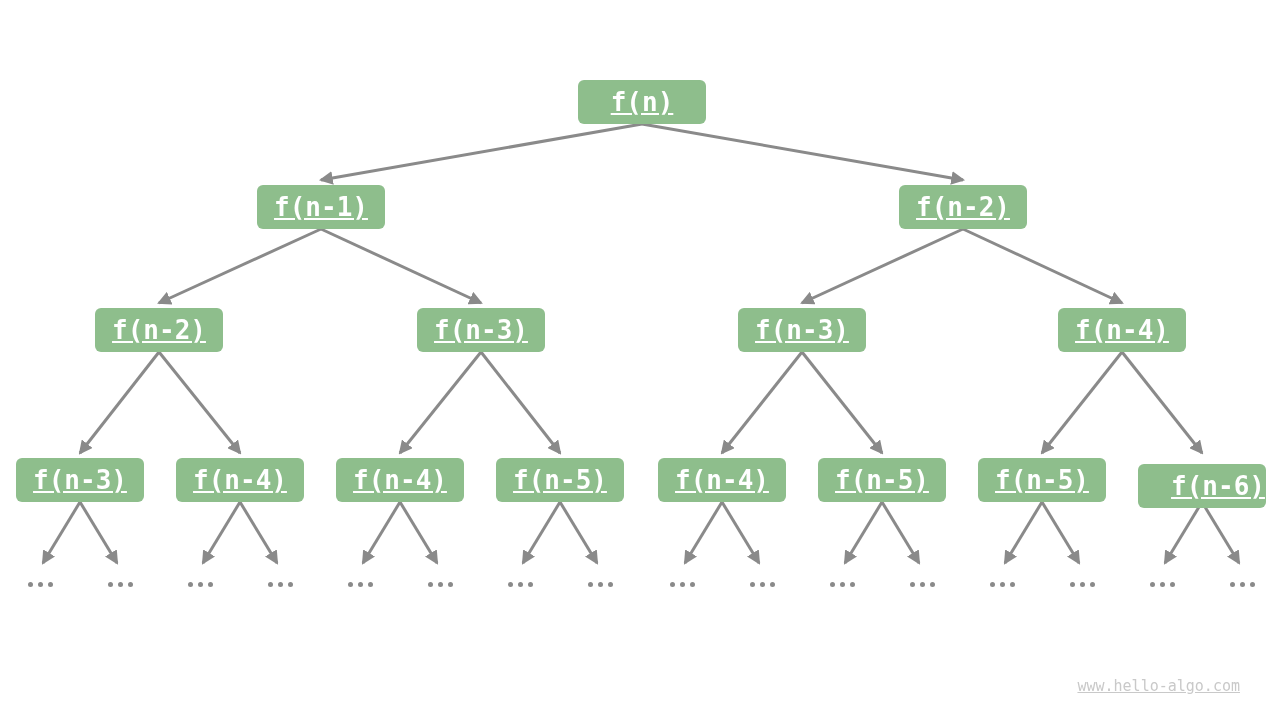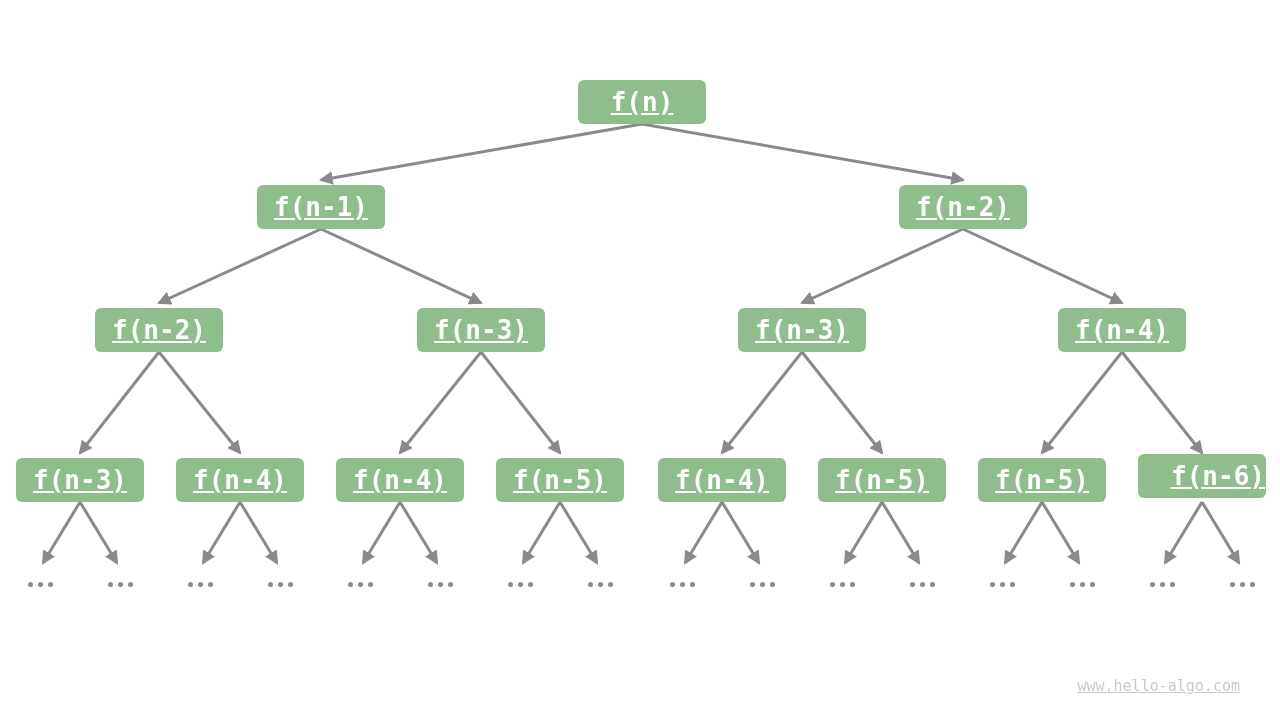--- a/index.html
+++ b/index.html
@@ -100,21 +100,21 @@
       <div class="node" style="left: 417px; top: 308px;">f(n-3)</div>
       <div class="node" style="left: 738px; top: 308px;">f(n-3)</div>
       <div class="node" style="left: 1058px; top: 308px;">f(n-4)</div>
       <div class="node" style="left: 16px; top: 458px;">f(n-3)</div>
       <div class="node" style="left: 176px; top: 458px;">f(n-4)</div>
       <div class="node" style="left: 336px; top: 458px;">f(n-4)</div>
       <div class="node" style="left: 496px; top: 458px;">f(n-5)</div>
       <div class="node" style="left: 658px; top: 458px;">f(n-4)</div>
       <div class="node" style="left: 818px; top: 458px;">f(n-5)</div>
       <div class="node" style="left: 978px; top: 458px;">f(n-5)</div>
-      <div class="node" style="left: 1138px; top: 454px; padding-left: 32px;">f(n-6)</div>
+      <div class="node" style="left: 1138px; top: 464px; padding-left: 32px;">f(n-6)</div>
       <div class="dots" aria-label="..." style="left: 28px; top: 582px;">
         <i></i>
         <i></i>
         <i></i>
       </div>
       <div class="dots" aria-label="..." style="left: 108px; top: 582px;">
         <i></i>
         <i></i>
         <i></i>
       </div>

